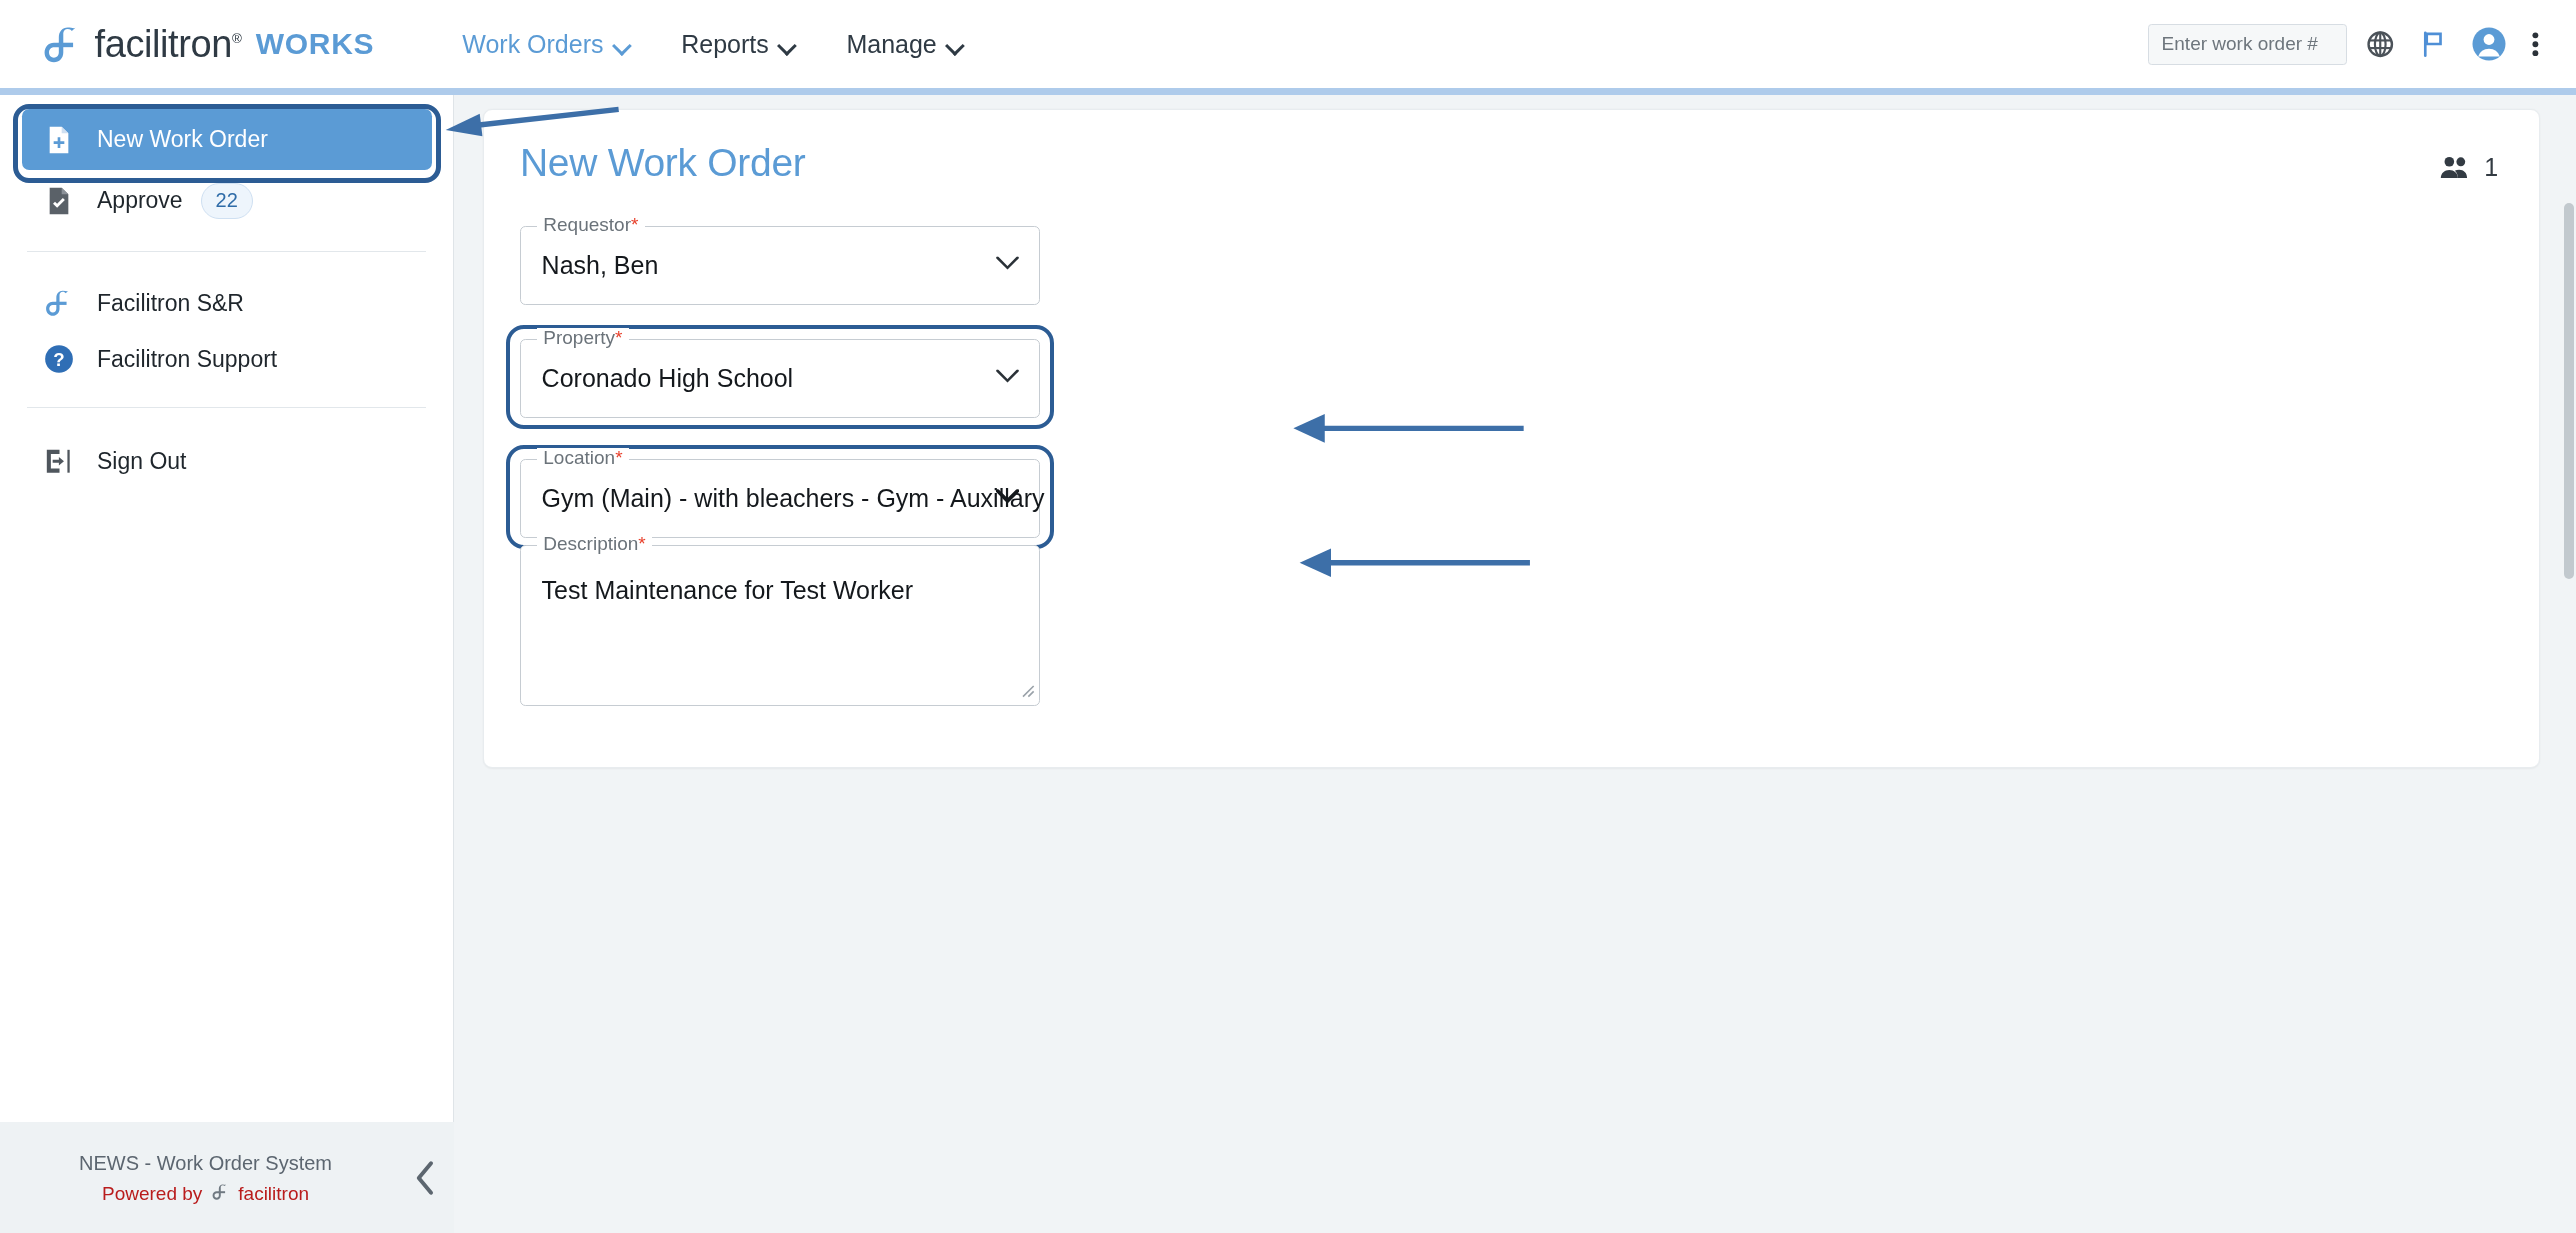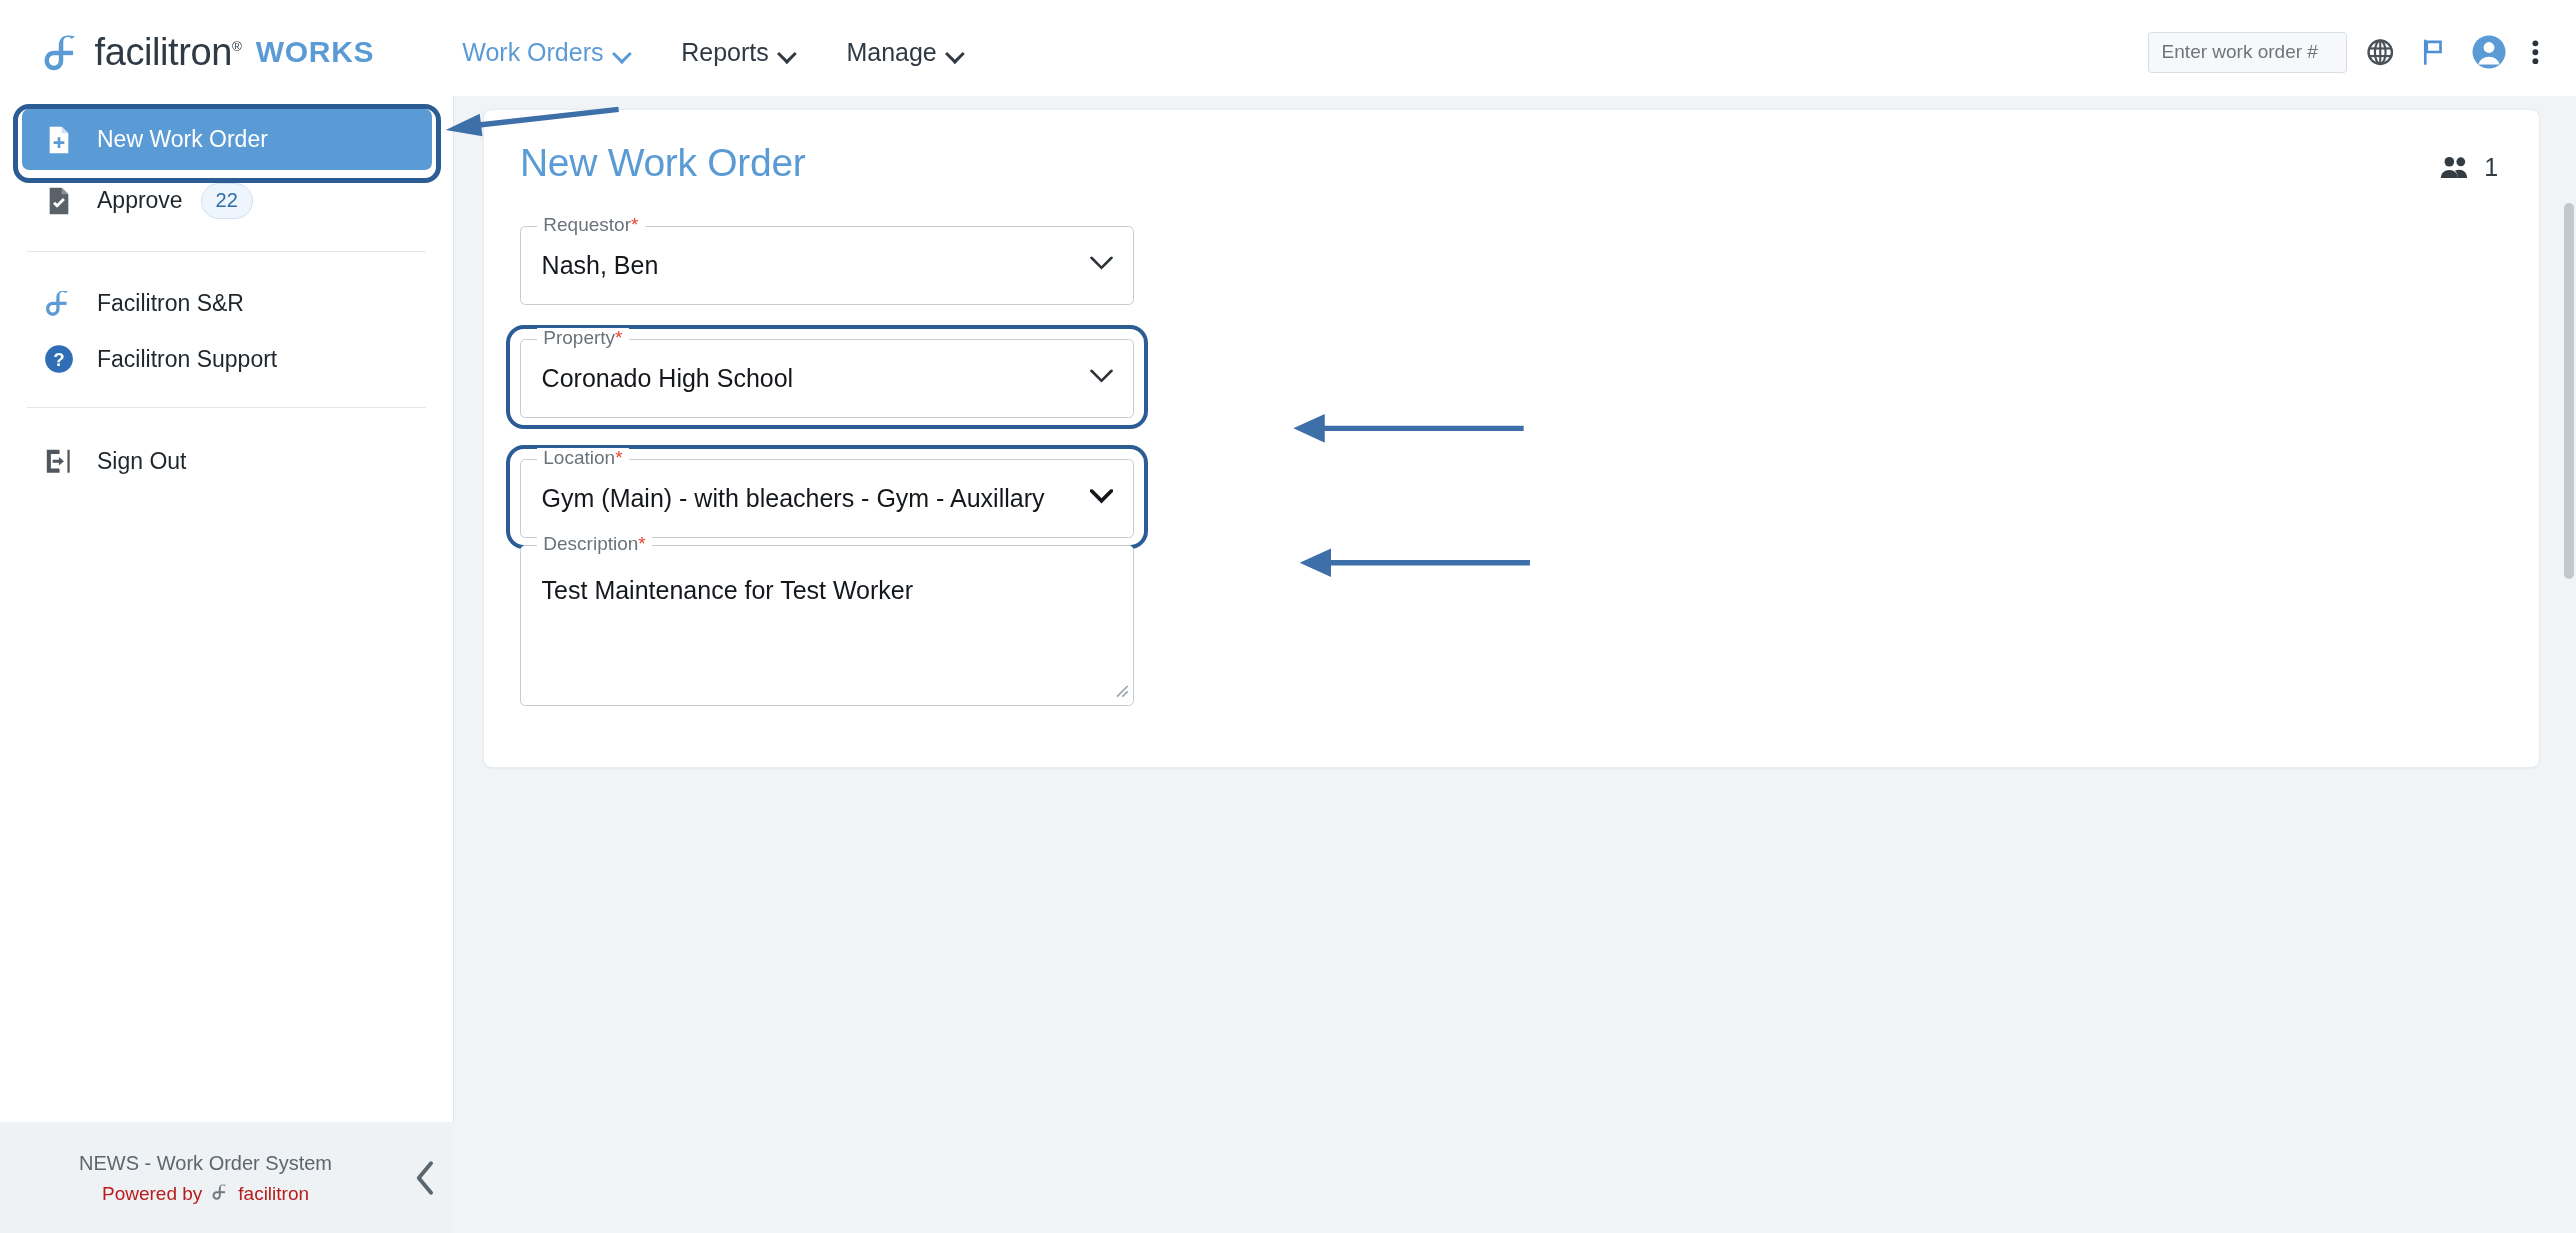--- a/index.html
+++ b/index.html
@@ -6,21 +6,21 @@
   html, body {
     width: 2576px; height: 1233px;
     font-family: "Liberation Sans", sans-serif;
     background: #ffffff;
     overflow: hidden;
   }
   .app { position: relative; width: 2576px; height: 1233px; }
 
   
   .header {
-    position: absolute; top: 8px; left: 0; width: 2576px; height: 88px;
+    position: absolute; top: 0; left: 0; width: 2576px; height: 88px;
     background: #ffffff; display: flex; align-items: center;
     z-index: 30;
   }
   .brand { display: flex; align-items: center; margin-left: 41px; }
   .brand-mark { width: 41px; height: 45px; margin-right: 12.5px; }
   .brand-word {
     font-size: 38px; color: #2f3a44; letter-spacing: -0.4px;
     font-weight: 400; line-height: 1;
   }
   .brand-word sup { font-size: 13.4px; vertical-align: super; }
@@ -112,21 +112,21 @@
   .card-form { padding: 30.5px 36px 54px 36px; position: relative; }
   .page-title {
     font-size: 39px; color: #5b9bd5; font-weight: 400; letter-spacing: -0.3px;
   }
   .people-count {
     position: absolute; right: 41px; top: 43px; display: flex;
     align-items: center; gap: 12.5px; color: #333b43; font-size: 25px;
   }
 
   .form-body { margin-top: 41px; }
-  .field-wrap { position: relative; width: 614px; margin-bottom: 7.2px; }
+  .field-wrap { position: relative; width: 520px; margin-bottom: 7.2px; }
   .field {
     position: relative; border: 0.9px solid #c6ccd2; border-radius: 5.4px;
     background: #ffffff; height: 79px;
   }
   .field.textarea-field { height: 161px; }
   .field-legend {
     position: absolute; top: -11.7px; left: 16px; background: #ffffff;
     padding: 0 6.3px; font-size: 19px; color: #6b737a; line-height: 1;
   }
   .req { color: #e8412c; }

